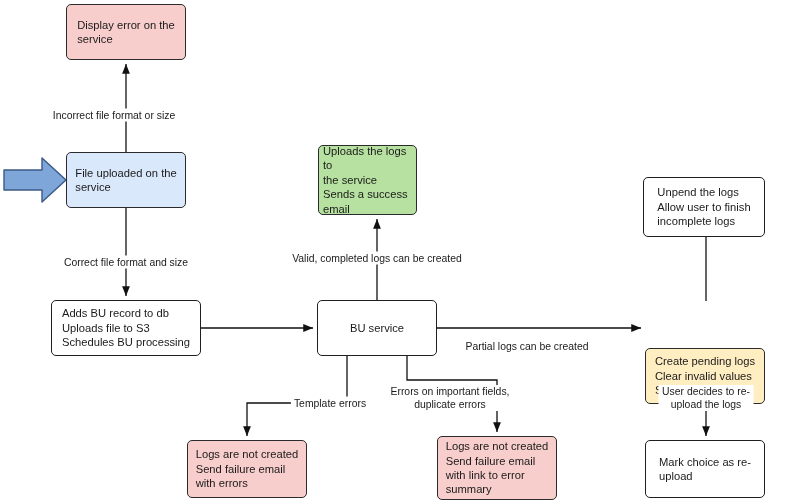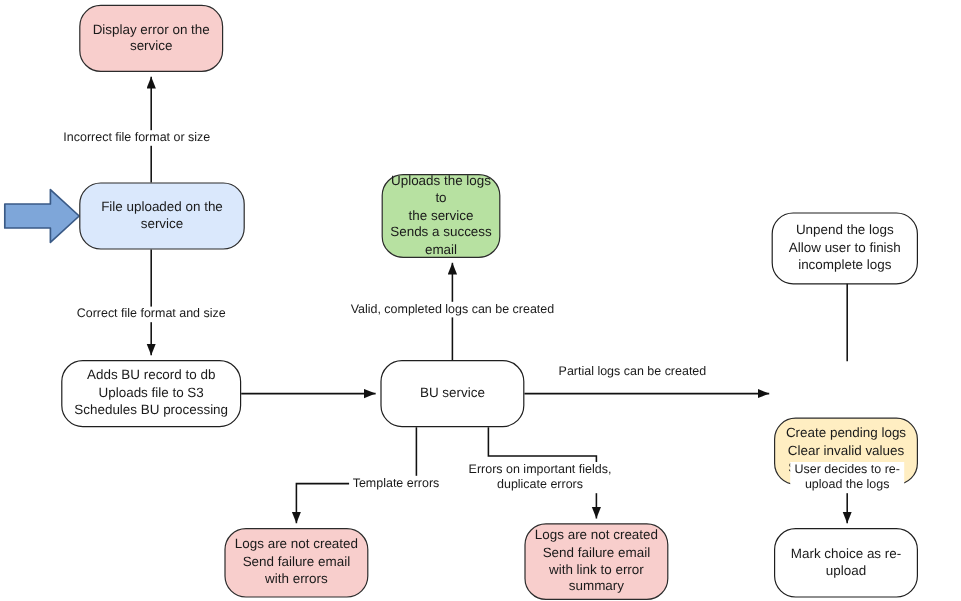--- a/index.html
+++ b/index.html
@@ -21,25 +21,24 @@
     position: absolute;
     left: 0;
     top: 0;
     width: 801px;
     height: 501px;
   }
   .node {
     position: absolute;
     box-sizing: border-box;
     border: 1.2px solid #1f1f1f;
-    border-radius: 18px;
+    border-radius: 5px;
     display: flex;
     align-items: center;
     justify-content: center;
-    text-align: center;
     font-size: 11.2px;
     line-height: 14.4px;
     color: #1a1a1a;
     background: #ffffff;
     padding: 2px 4px;
     white-space: pre-line;
     z-index: 3;
   }
   .node-pink   { background: #f8cecc; border-color: #2b2b2b; }
   .node-blue   { background: #dae8fc; border-color: #2b2b2b; }
@@ -91,21 +90,21 @@
     <line x1="706" y1="357" x2="706" y2="436" stroke="#111111" stroke-width="1.3" marker-end="url(#arrowhead)"></line>
 
     <g>
       <path d="M 4,170 L 42,170 L 42,158 L 66,180 L 42,202 L 42,190 L 4,190 Z" fill="#7ea6d9" stroke="#3a5a86" stroke-width="1.4" stroke-linejoin="round"></path>
     </g>
   </svg>
 
   <div class="node node-pink" style="left:66px; top:4px; width:120px; height:56px;">Display error on the
 service</div>
 
-  <div class="node node-blue" style="left:66px; top:152px; width:138px; height:56px;">File uploaded on the
+  <div class="node node-blue" style="left:66px; top:152px; width:120px; height:56px;">File uploaded on the
 service</div>
 
   <div class="node node-white" style="left:51px; top:300px; width:150px; height:56px;">Adds BU record to db
 Uploads file to S3
 Schedules BU processing</div>
 
   <div class="node node-green" style="left:318px; top:145px; width:99px; height:70px;">Uploads the logs to
 the service
 Sends a success
 email</div>
@@ -131,21 +130,21 @@
 
   <div class="node node-white" style="left:645px; top:440px; width:120px; height:58px;">Mark choice as re-
 upload</div>
 
   <div class="edge-label" style="left:114px; top:115px;">Incorrect file format or size</div>
 
   <div class="edge-label" style="left:126px; top:262px;">Correct file format and size</div>
 
   <div class="edge-label" style="left:377px; top:258px;">Valid, completed logs can be created</div>
 
-  <div class="edge-label" style="left:527px; top:310px;text-align:right;">Partial logs can be created</div>
+  <div class="edge-label" style="left:527px; top:346px;text-align:right;">Partial logs can be created</div>
 
   <div class="edge-label" style="left:330px; top:403px;">Template errors</div>
 
   <div class="edge-label" style="left:450px; top:398px;">Errors on important fields,
 duplicate errors</div>
 
 
   <div class="edge-label" style="left:706px; top:398px;">User decides to re-upload the logs</div>
 
 </div>

